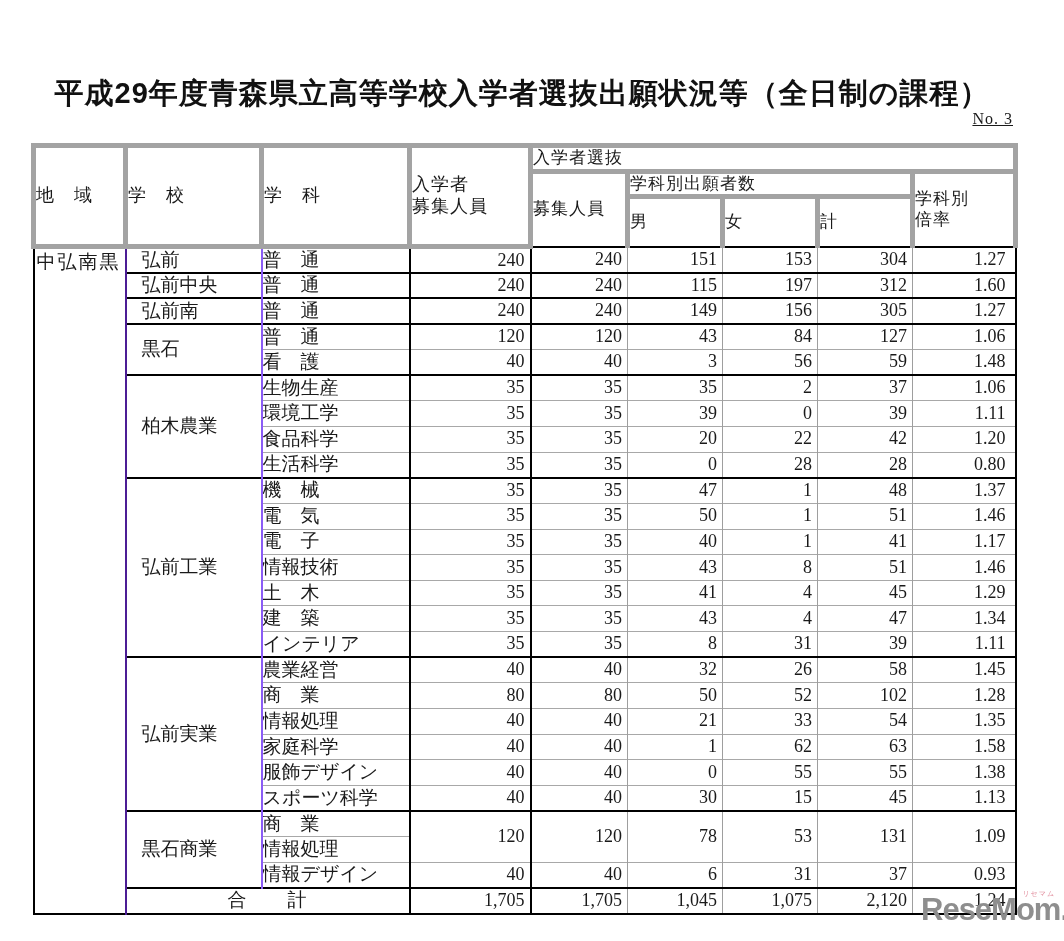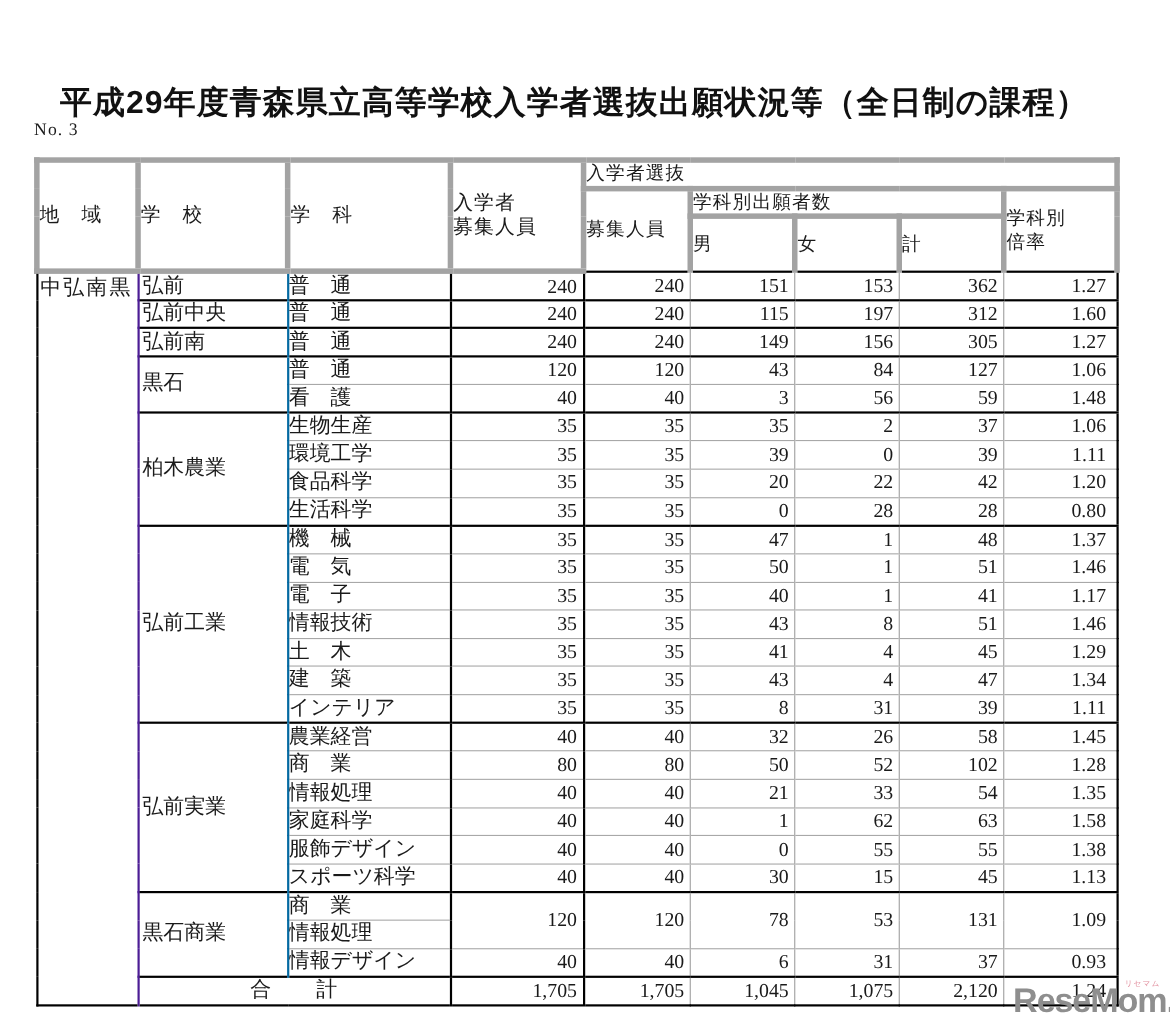--- a/index.html
+++ b/index.html
@@ -11,21 +11,21 @@
   }
   .page { position:absolute; inset:0; }
 
   .title {
     position:absolute; top:74px; left:31px; width:982px; margin:0;
     text-align:center; font-family:"Liberation Sans","DejaVu Sans",sans-serif;
     font-size:29px; font-weight:bold; letter-spacing:1px; color:#111;
   }
   .pageno {
     position:absolute; top:110px; left:31px; width:982px;
-    font-size:16px; letter-spacing:1px;
+    text-align:right; font-size:16px; letter-spacing:1px;text-decoration:underline;
   }
 
   table.main {
     position:absolute; top:143px; left:31px; width:982px;
     border-collapse:collapse; table-layout:fixed;
     border:2px solid #000;
   }
   th, td { padding:0; overflow:hidden; font-weight:normal; }
 
   
@@ -42,21 +42,21 @@
 
   
   tbody tr { height:25.65px; }
   tbody td { font-size:18px; line-height:1.1; vertical-align:middle; }
 
   td.region {
     border-right:2px solid #4c1d95; vertical-align:top; text-align:left;
     font-size:19px; letter-spacing:2px; padding:3px 0 0 2px;
   }
   td.school {
-    border-right:2px solid #0369a1; text-align:left; padding-left:3px; font-size:19px;
+    border-right:2px solid #8b5cf6; text-align:left; padding-left:15px; font-size:19px;
   }
   td.dept   { border-right:2px solid #000; font-size:19px; }
   td.cap    { border-right:2px solid #000; }
   td.num    { text-align:right; padding-right:5px; }
   td.recruit, td.male, td.female, td.total { border-right:1px solid #9e9e9e; }
   td.ratio  { padding-right:9px; }
 
   tr.group-start > td { border-top:2px solid #000; }
   tr.inner > td       { border-top:1px solid #a8a8a8; }
   tr.total-row > td   { border-top:2px solid #000; }
@@ -118,21 +118,21 @@
     </thead>
     <tbody>
         <tr class="group-start">
           <td class="region" rowspan="26">中弘南黒</td>
           <td class="school" rowspan="1">弘前</td>
           <td class="dept">普　通</td>
           <td class="num cap">240</td>
           <td class="num recruit">240</td>
           <td class="num male">151</td>
           <td class="num female">153</td>
-          <td class="num total">362</td>
+          <td class="num total">304</td>
           <td class="num ratio">1.27</td>
         </tr>
         <tr class="group-start">
           <td class="school" rowspan="1">弘前中央</td>
           <td class="dept">普　通</td>
           <td class="num cap">240</td>
           <td class="num recruit">240</td>
           <td class="num male">115</td>
           <td class="num female">197</td>
           <td class="num total">312</td>

